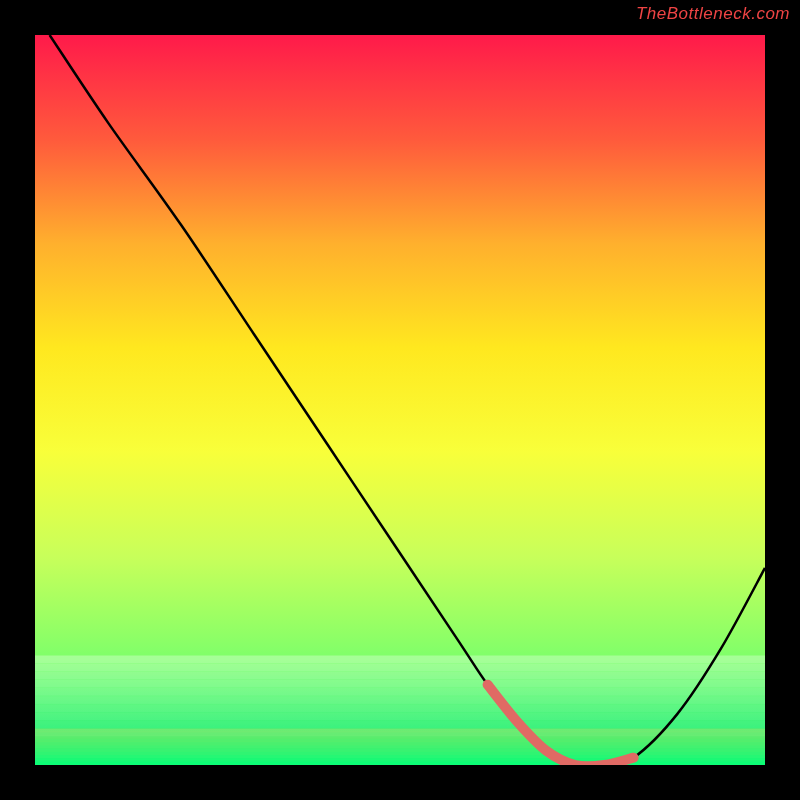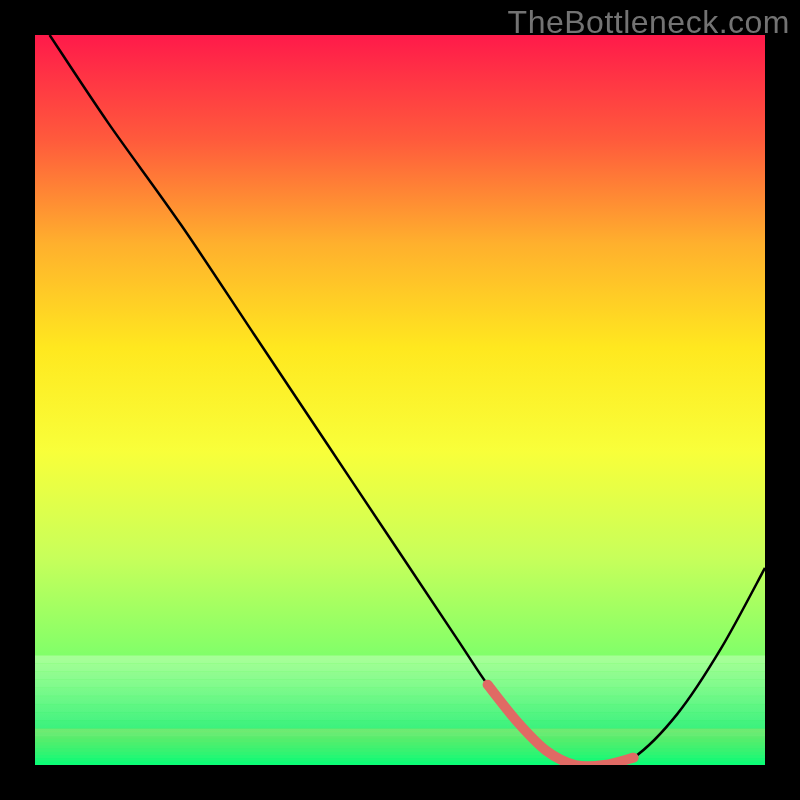--- a/index.html
+++ b/index.html
@@ -8,24 +8,25 @@
     position: relative;
     width: 800px;
     height: 800px;
     background: #000;
   }
   .watermark {
     position: absolute;
     top: 4px;
     right: 10px;
     font-family: Arial, Helvetica, sans-serif;
-    font-size: 32px;
-    color: #737373;
+    font-size: 17px;
+    color: #ef4444;
     letter-spacing: 0.5px;
     z-index: 10;
+    font-style: italic;
   }
   .plot {
     position: absolute;
     left: 35px;
     top: 35px;
     width: 730px;
     height: 730px;
   }
   .plot svg { display: block; }
 </style>

